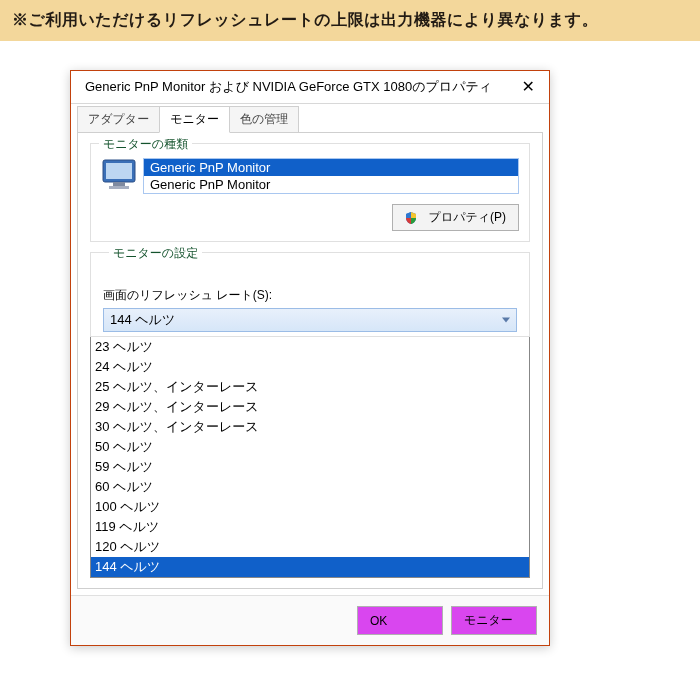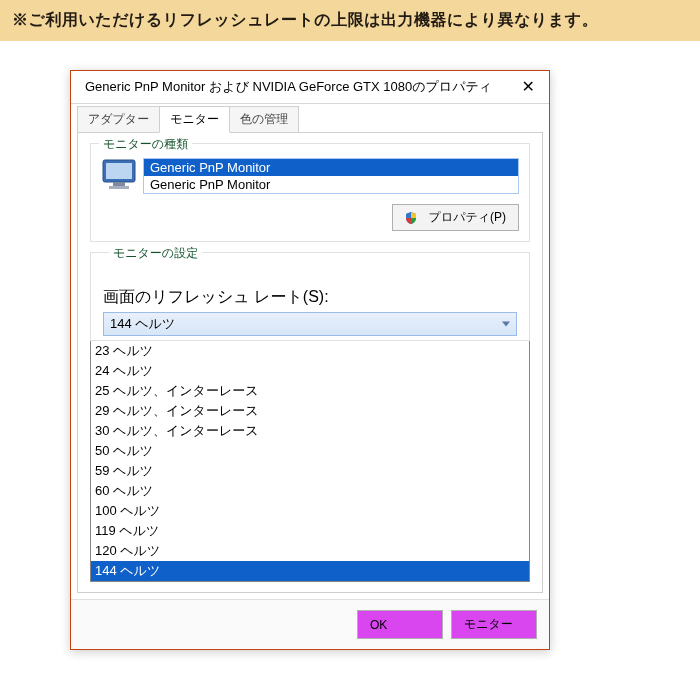--- a/index.html
+++ b/index.html
@@ -125,21 +125,21 @@
     cursor: pointer;
     display: inline-flex;
     align-items: center;
     justify-content: space-between;
     gap: 12px;
   }
   .shield-icon {
     width: 12px; height: 12px;
   }
   .label {
-    font-size: 16px;
+    font-size: 12px;
     margin: 4px 0 4px 0;
   }
   .refresh-select {
     width: 100%;
     border: 1px solid #9bbce6;
     background: linear-gradient(#e8f0fb, #d6e6f8);
     padding: 2px 18px 2px 6px;
     font-size: 13px;
     position: relative;
   }

